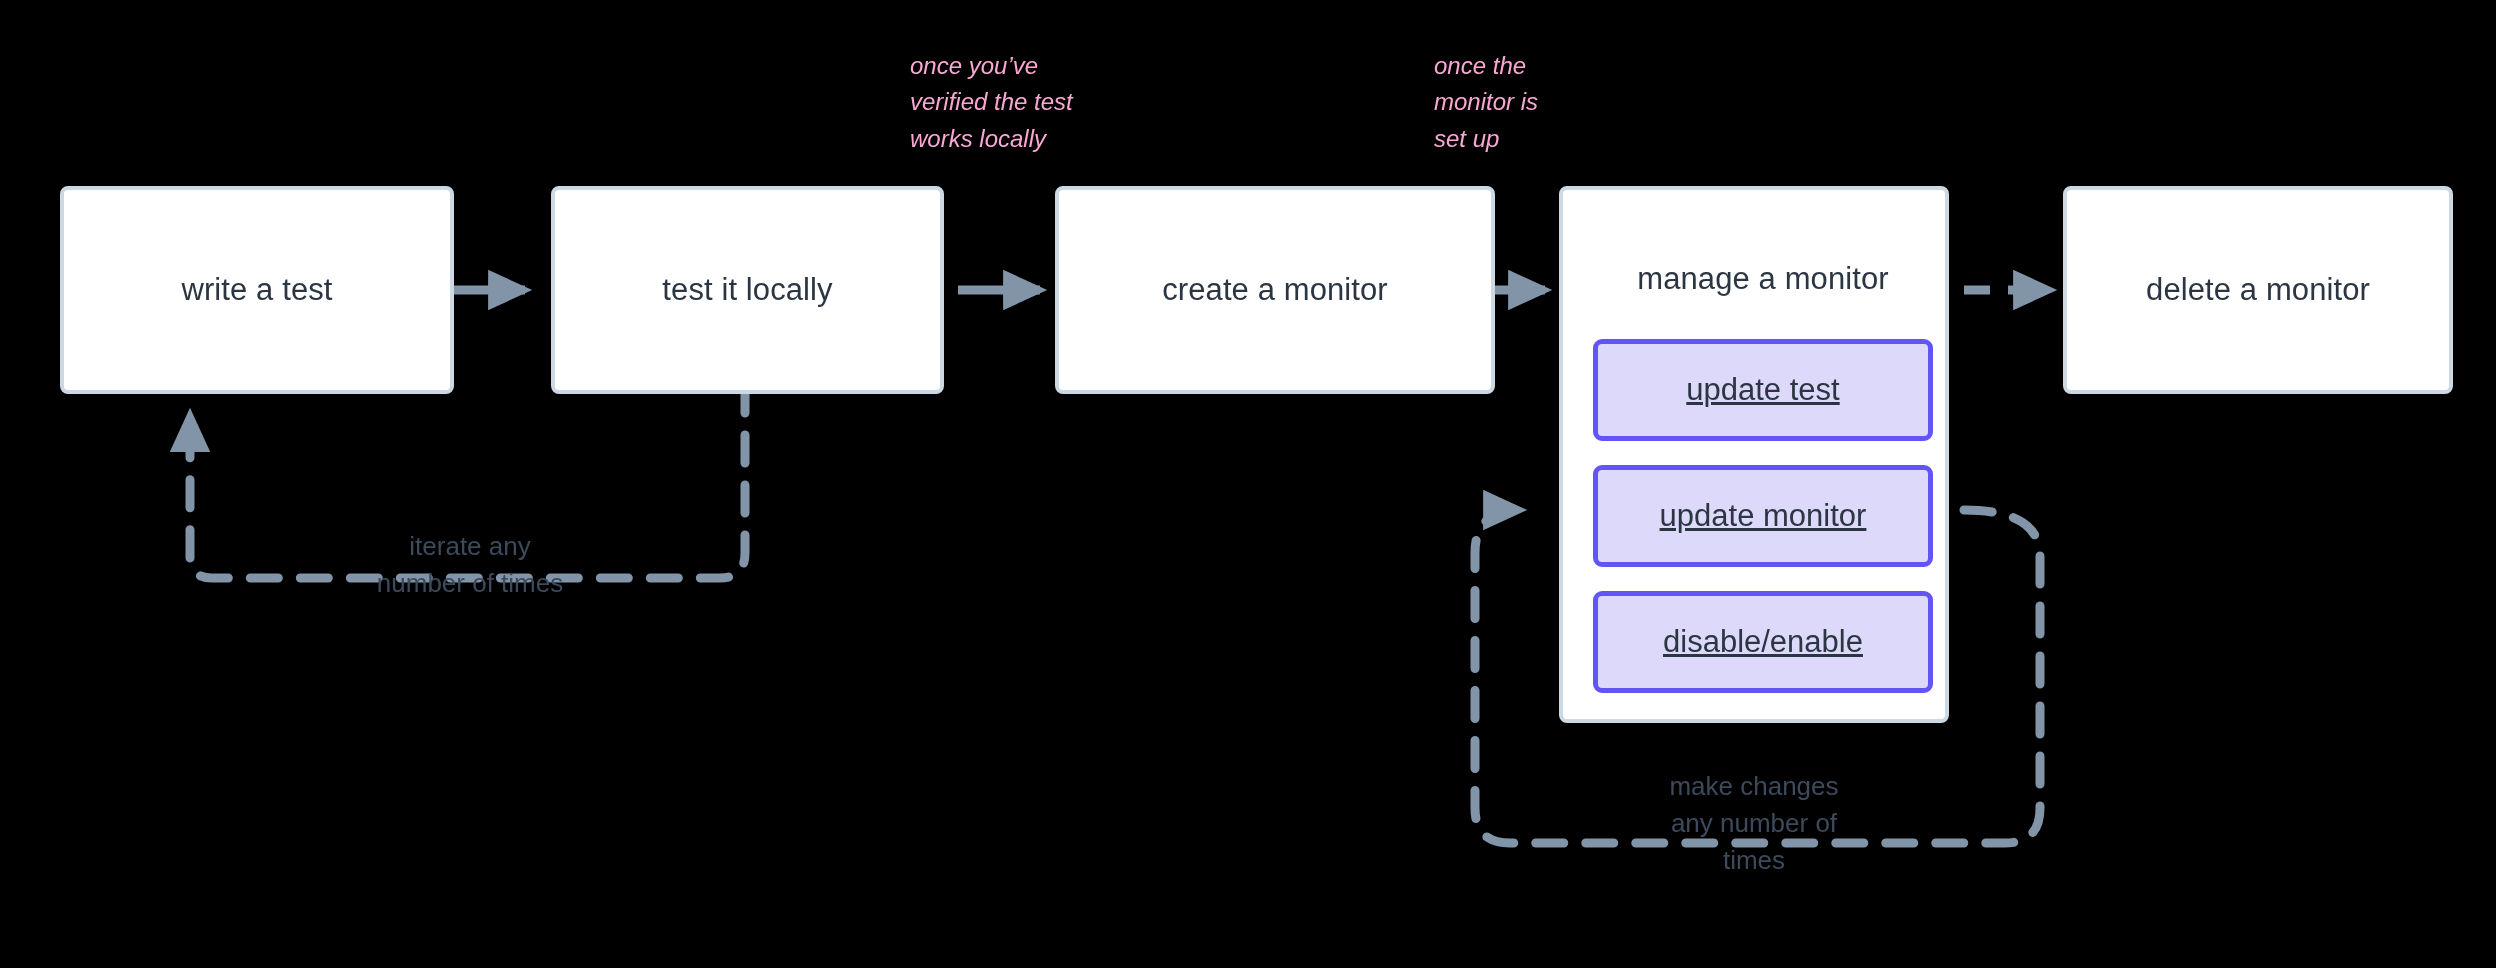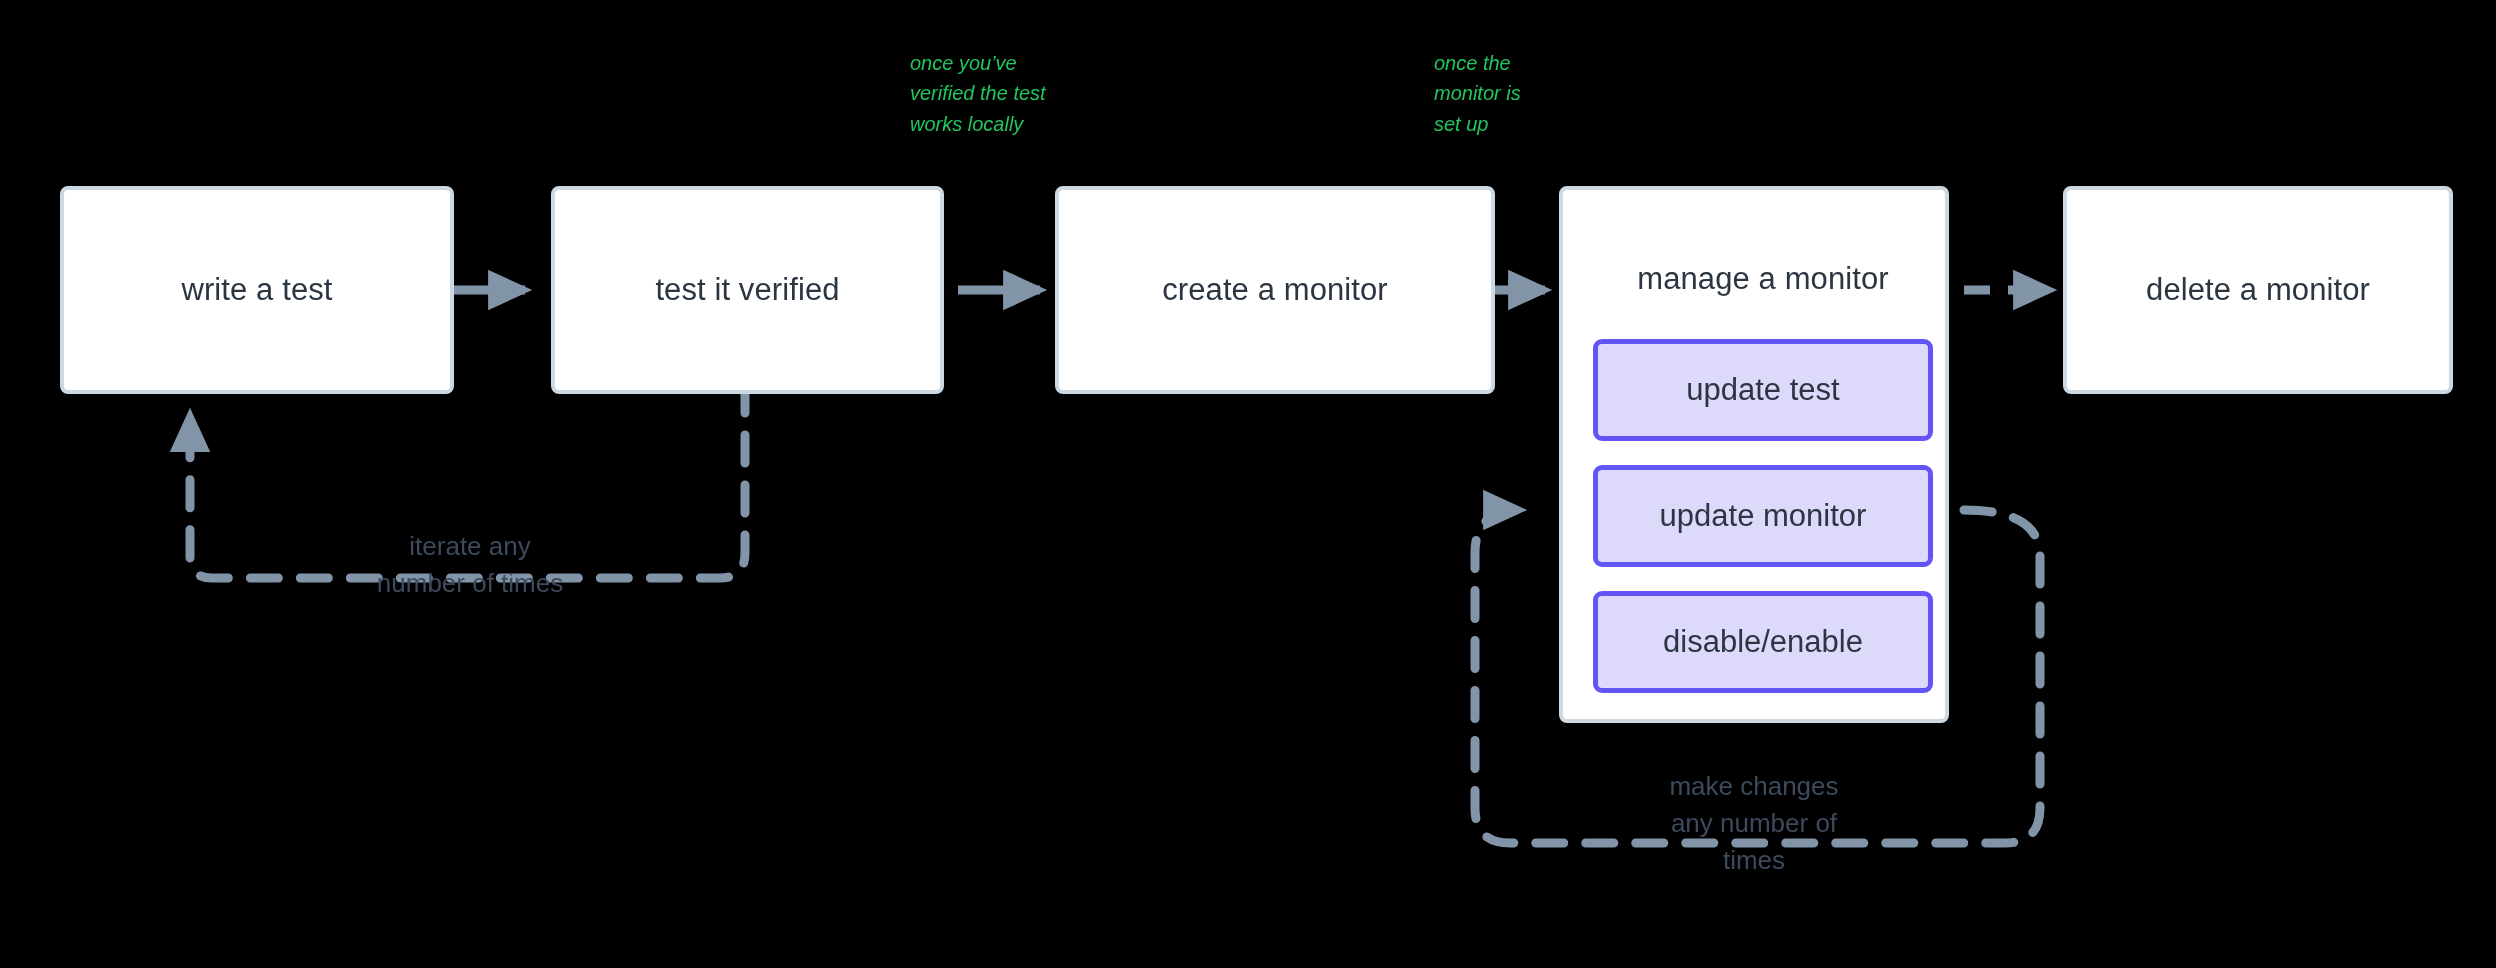--- a/index.html
+++ b/index.html
@@ -66,27 +66,28 @@
     border-radius: 9px;
     display: flex;
     align-items: center;
     justify-content: center;
     margin-top: 24px;
   }
   .subnode-label {
     color: #2b3642;
     font-size: 31px;
     white-space: nowrap;
+    text-decoration: underline;
   }
 
   
   .note {
     position: absolute;
-    color: #22c55e;
-    font-size: 20px;
+    color: #f9a8d4;
+    font-size: 24px;
     font-style: italic;
     line-height: 1.52;
     white-space: pre-line;
     font-weight: 500;
   }
   .loop-label {
     position: absolute;
     color: #3c4a5c;
     font-size: 26px;
     line-height: 1.42;
@@ -129,21 +130,21 @@
     <g>
       <path d="M 1964 510 Q 2040 510 2040 556 L 2040 808 Q 2040 843 2005 843 L 1510 843 Q 1475 843 1475 808 L 1475 553 Q 1475 510 1520 510" fill="none" stroke="#8295a8" stroke-width="9" stroke-dasharray="28 22" stroke-linecap="round" marker-end="url(#arrowhead)"></path>
     </g>
   </svg>
 
   <div class="node simple" style="left:60px; top:186px; width:394px; height:208px;">
     <span class="node-label">write a test</span>
   </div>
 
   <div class="node simple" style="left:551px; top:186px; width:393px; height:208px;">
-    <span class="node-label">test it verified</span>
+    <span class="node-label">test it locally</span>
   </div>
 
   <div class="node simple" style="left:1055px; top:186px; width:440px; height:208px;">
     <span class="node-label">create a monitor</span>
   </div>
 
   <div class="node container" style="left:1559px; top:186px; width:390px; height:537px;">
     <span class="node-label">manage a monitor</span>
 
     <div class="subnode" style="margin-top:42px;">

